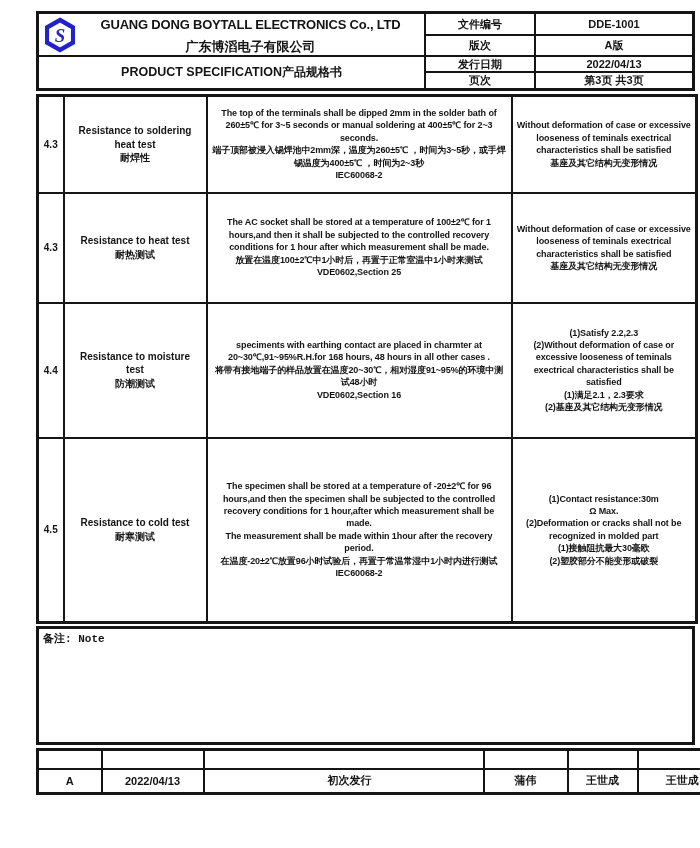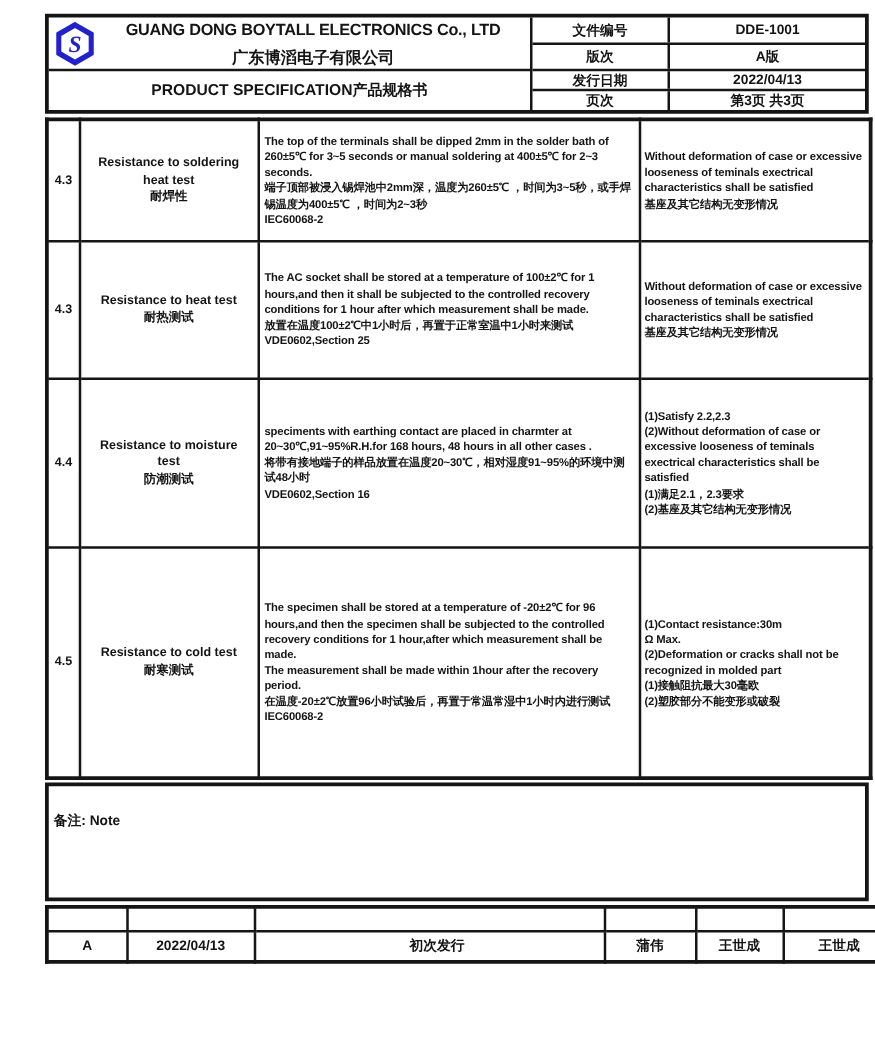--- a/index.html
+++ b/index.html
@@ -29,41 +29,41 @@
   .h-field { display:flex; border-bottom:2px solid #151515; align-items:center; }
   .h-field:nth-child(1){ height:22px; }
   .h-field:nth-child(2){ height:21px; }
   .h-field:nth-child(3){ height:16px; }
   .h-field:nth-child(4){ height:15px; border-bottom:none; flex:1; }
   .h-label { width:110px; border-right:2px solid #151515; text-align:center; font-size:11px; font-weight:bold; align-self:stretch; display:flex; align-items:center; justify-content:center; }
   .h-value { flex:1; text-align:center; font-size:11px; font-weight:bold; }
 
   
   table.spec { border-collapse:collapse; table-layout:fixed; width:659px; margin-top:3px; }
-  table.spec td { border:2px solid #151515; vertical-align:middle; }
+  table.spec td { border:2px solid #151515; vertical-align:middle;text-align:center; }
   table.spec { border:3px solid #151515; }
   td.item  { width:26px; text-align:center; font-size:10px; font-weight:bold; }
   td.name  { width:143px; text-align:center; font-size:10px; font-weight:bold; line-height:1.35; padding:0 6px; }
   td.desc  { width:305px; font-size:9px; font-weight:bold; line-height:1.38; padding:2px 4px; white-space:pre-line; letter-spacing:-0.1px; }
   td.req   { width:185px; font-size:9px; font-weight:bold; line-height:1.38; padding:2px 3px; white-space:pre-line; letter-spacing:-0.1px; }
   tr.r1 { height:97px; } tr.r2 { height:110px; } tr.r3 { height:135px; } tr.r4 { height:185px; }
   .name-cn { display:block; }
 
   
-  .note { height:95px; border:3px solid #151515; margin-top:2px; padding:20px 4px; font-size:11px; font-weight:bold; }
+  .note { height:119px; border:3px solid #151515; margin-top:2px; padding:2px 4px; font-size:11px; font-weight:bold;font-family:Liberation Mono, monospace; }
 
   
   table.rev { border-collapse:collapse; table-layout:fixed; width:659px; margin-top:3px; border:3px solid #151515; }
   table.rev td { border:2px solid #151515; text-align:center; vertical-align:middle; font-weight:bold; }
   tr.rev-empty { height:19px; }
   tr.rev-entry { height:25px; }
   tr.rev-entry td { font-size:11px; }
   tr.rev-head { height:47px; }
   tr.rev-head td { font-size:10.5px; line-height:1.25; white-space:pre-line; }
-  .c-rev{width:64px;} .c-date{width:102px;} .c-cont{width:280px;padding-left:12px;} .c-des{width:73px;border-radius:10px;} .c-chk{width:70px;} .c-app{width:90px;}
+  .c-rev{width:64px;} .c-date{width:102px;} .c-cont{width:280px;padding-left:12px;} .c-des{width:84px;border-radius:10px;} .c-chk{width:70px;} .c-app{width:90px;}
 </style>
 </head>
 <body>
 
 <div class="page">
   <div class="doc">
 
     <div class="header">
       <div class="h-left">
         <div class="h-company">

